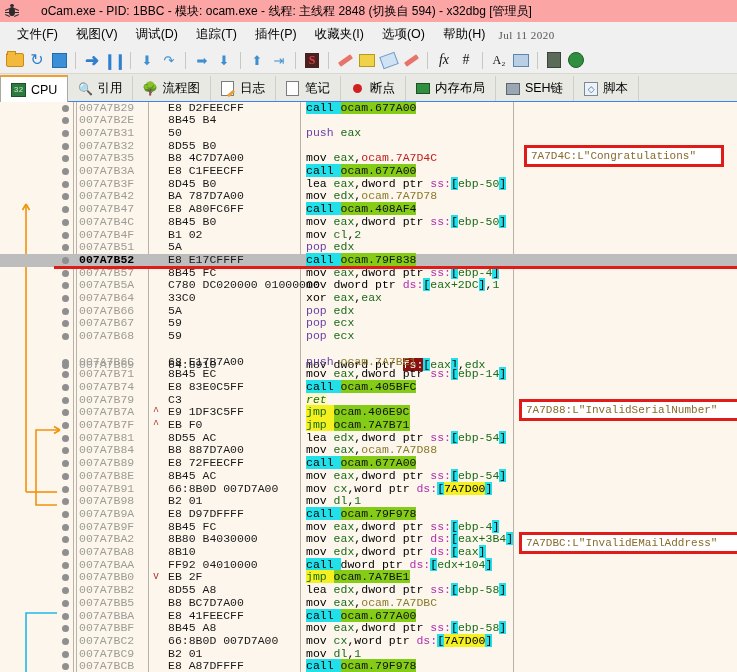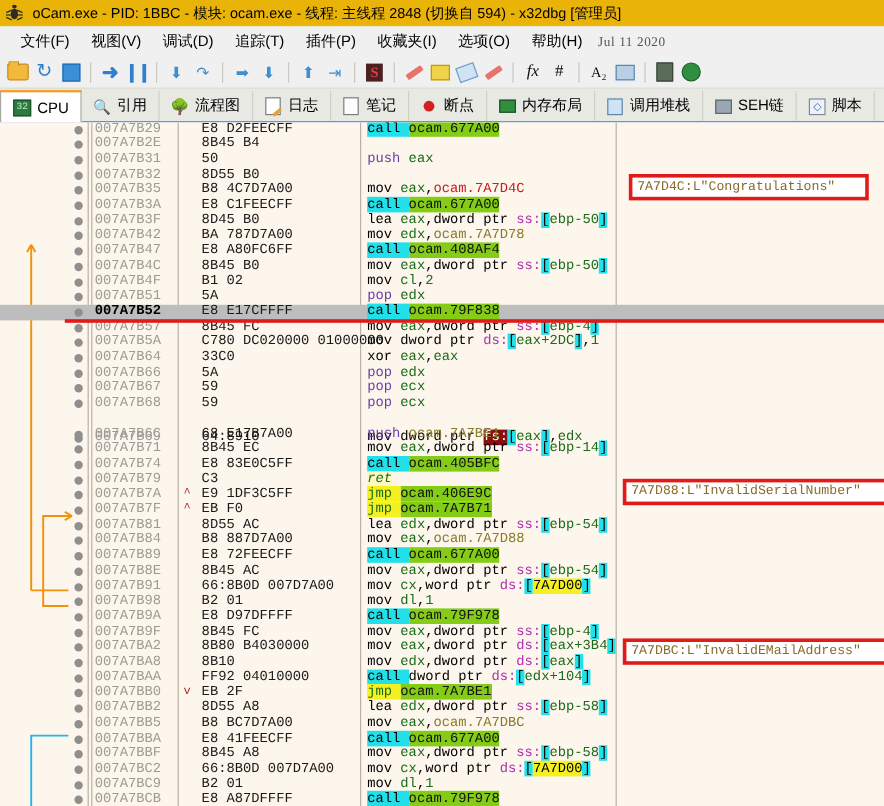--- a/index.html
+++ b/index.html
@@ -5,22 +5,22 @@
   html,body{margin:0;padding:0;}
   body{
     width:737px;height:672px;overflow:hidden;
     background:#f0f0f0;
     font-family:"Liberation Sans", sans-serif;
     font-size:12px;
     -webkit-font-smoothing:none;
   }
   
   .titlebar{
-    height:22px;background:#eab308;display:flex;align-items:center;
-    padding-left:5px;gap:8px;
+    height:22px;background:#fca5a5;display:flex;align-items:center;
+    padding-left:5px;gap:22px;
   }
   .bug-icon{width:14px;height:14px;position:relative;flex:0 0 auto;}
   .bug-icon .body{position:absolute;left:4px;top:3px;width:6px;height:9px;background:#2b2b2b;border-radius:50% 50% 45% 45%;}
   .bug-icon .head{position:absolute;left:5px;top:0px;width:4px;height:3px;background:#2b2b2b;border-radius:50%;}
   .bug-icon .lg{position:absolute;background:#2b2b2b;height:1px;width:5px;}
   .bug-icon .l1{left:0px;top:5px;transform:rotate(-25deg);}
   .bug-icon .l2{left:0px;top:8px;}
   .bug-icon .l3{left:0px;top:11px;transform:rotate(25deg);}
   .bug-icon .r1{right:0px;top:5px;transform:rotate(25deg);}
   .bug-icon .r2{right:0px;top:8px;}
@@ -256,26 +256,20 @@
     <span class="ti">
         <span class="ti-bp"></span>
       </span>
     <span>断点</span>
   </div>
   <div class="tab">
     <span class="ti">
         <span class="ti-mem"></span>
       </span>
     <span>内存布局</span>
-  </div>
-  <div class="tab">
-    <span class="ti">
-        <span class="ti-stack"></span>
-      </span>
-    <span>调用堆栈</span>
   </div>
   <div class="tab">
     <span class="ti">
         <span class="ti-seh"></span>
       </span>
     <span>SEH链</span>
   </div>
   <div class="tab">
     <span class="ti">
         <span class="ti-script">◇</span>

